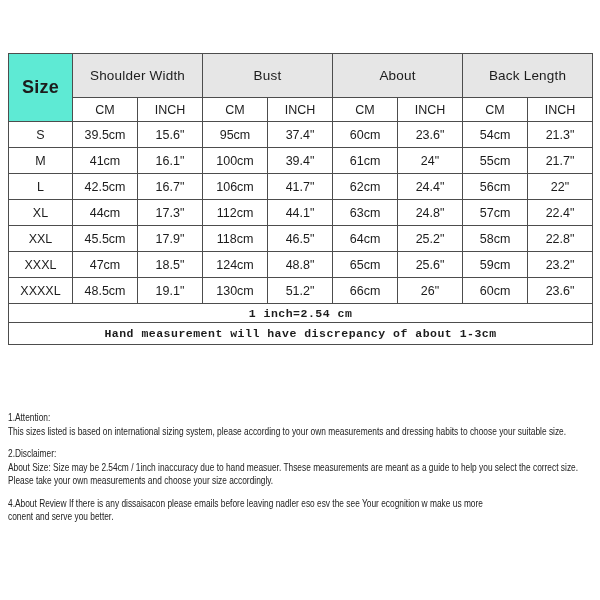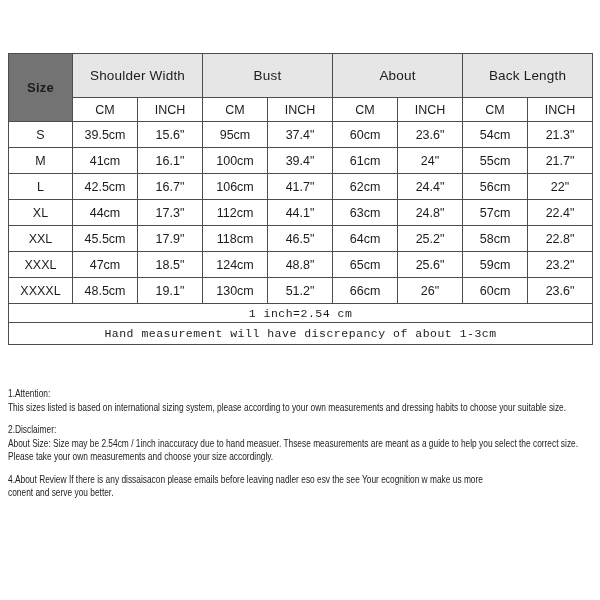--- a/index.html
+++ b/index.html
@@ -29,46 +29,46 @@
     font-weight: normal;
   }
   .group-row th {
     height: 44px;
     background: #e6e6e6;
     font-size: 13.5px;
     font-weight: normal;
     letter-spacing: 0.2px;
   }
   th.size-head {
-    background: #737373;
-    font-size: 13px;
+    background: #5eead4;
+    font-size: 18px;
     font-weight: bold;
   }
   .unit-row th {
     height: 24px;
     background: #ffffff;
     font-size: 12.5px;
   }
   .size-table tbody td {
     height: 26px;
     font-size: 12.5px;
   }
   .size-table .footnote {
     font-family: "Liberation Mono", "DejaVu Sans Mono", monospace;
-    font-weight: normal;
+    font-weight: bold;
     font-size: 11.5px;
     letter-spacing: 0.5px;
   }
   .size-table .footnote-1 { height: 19px; }
   .size-table .footnote-2 { height: 22px; }
 
   
   .notes {
     position: absolute;
-    left: 8px; top: 387px;
+    left: 8px; top: 411px;
     width: 592px;
     font-size: 11px;
     line-height: 13.5px;
     color: #222222;
   }
   .note-block { margin: 0 0 9px 0; }
   .note-line {
     white-space: nowrap;
     transform: scaleX(0.76);
     transform-origin: 0 50%;

